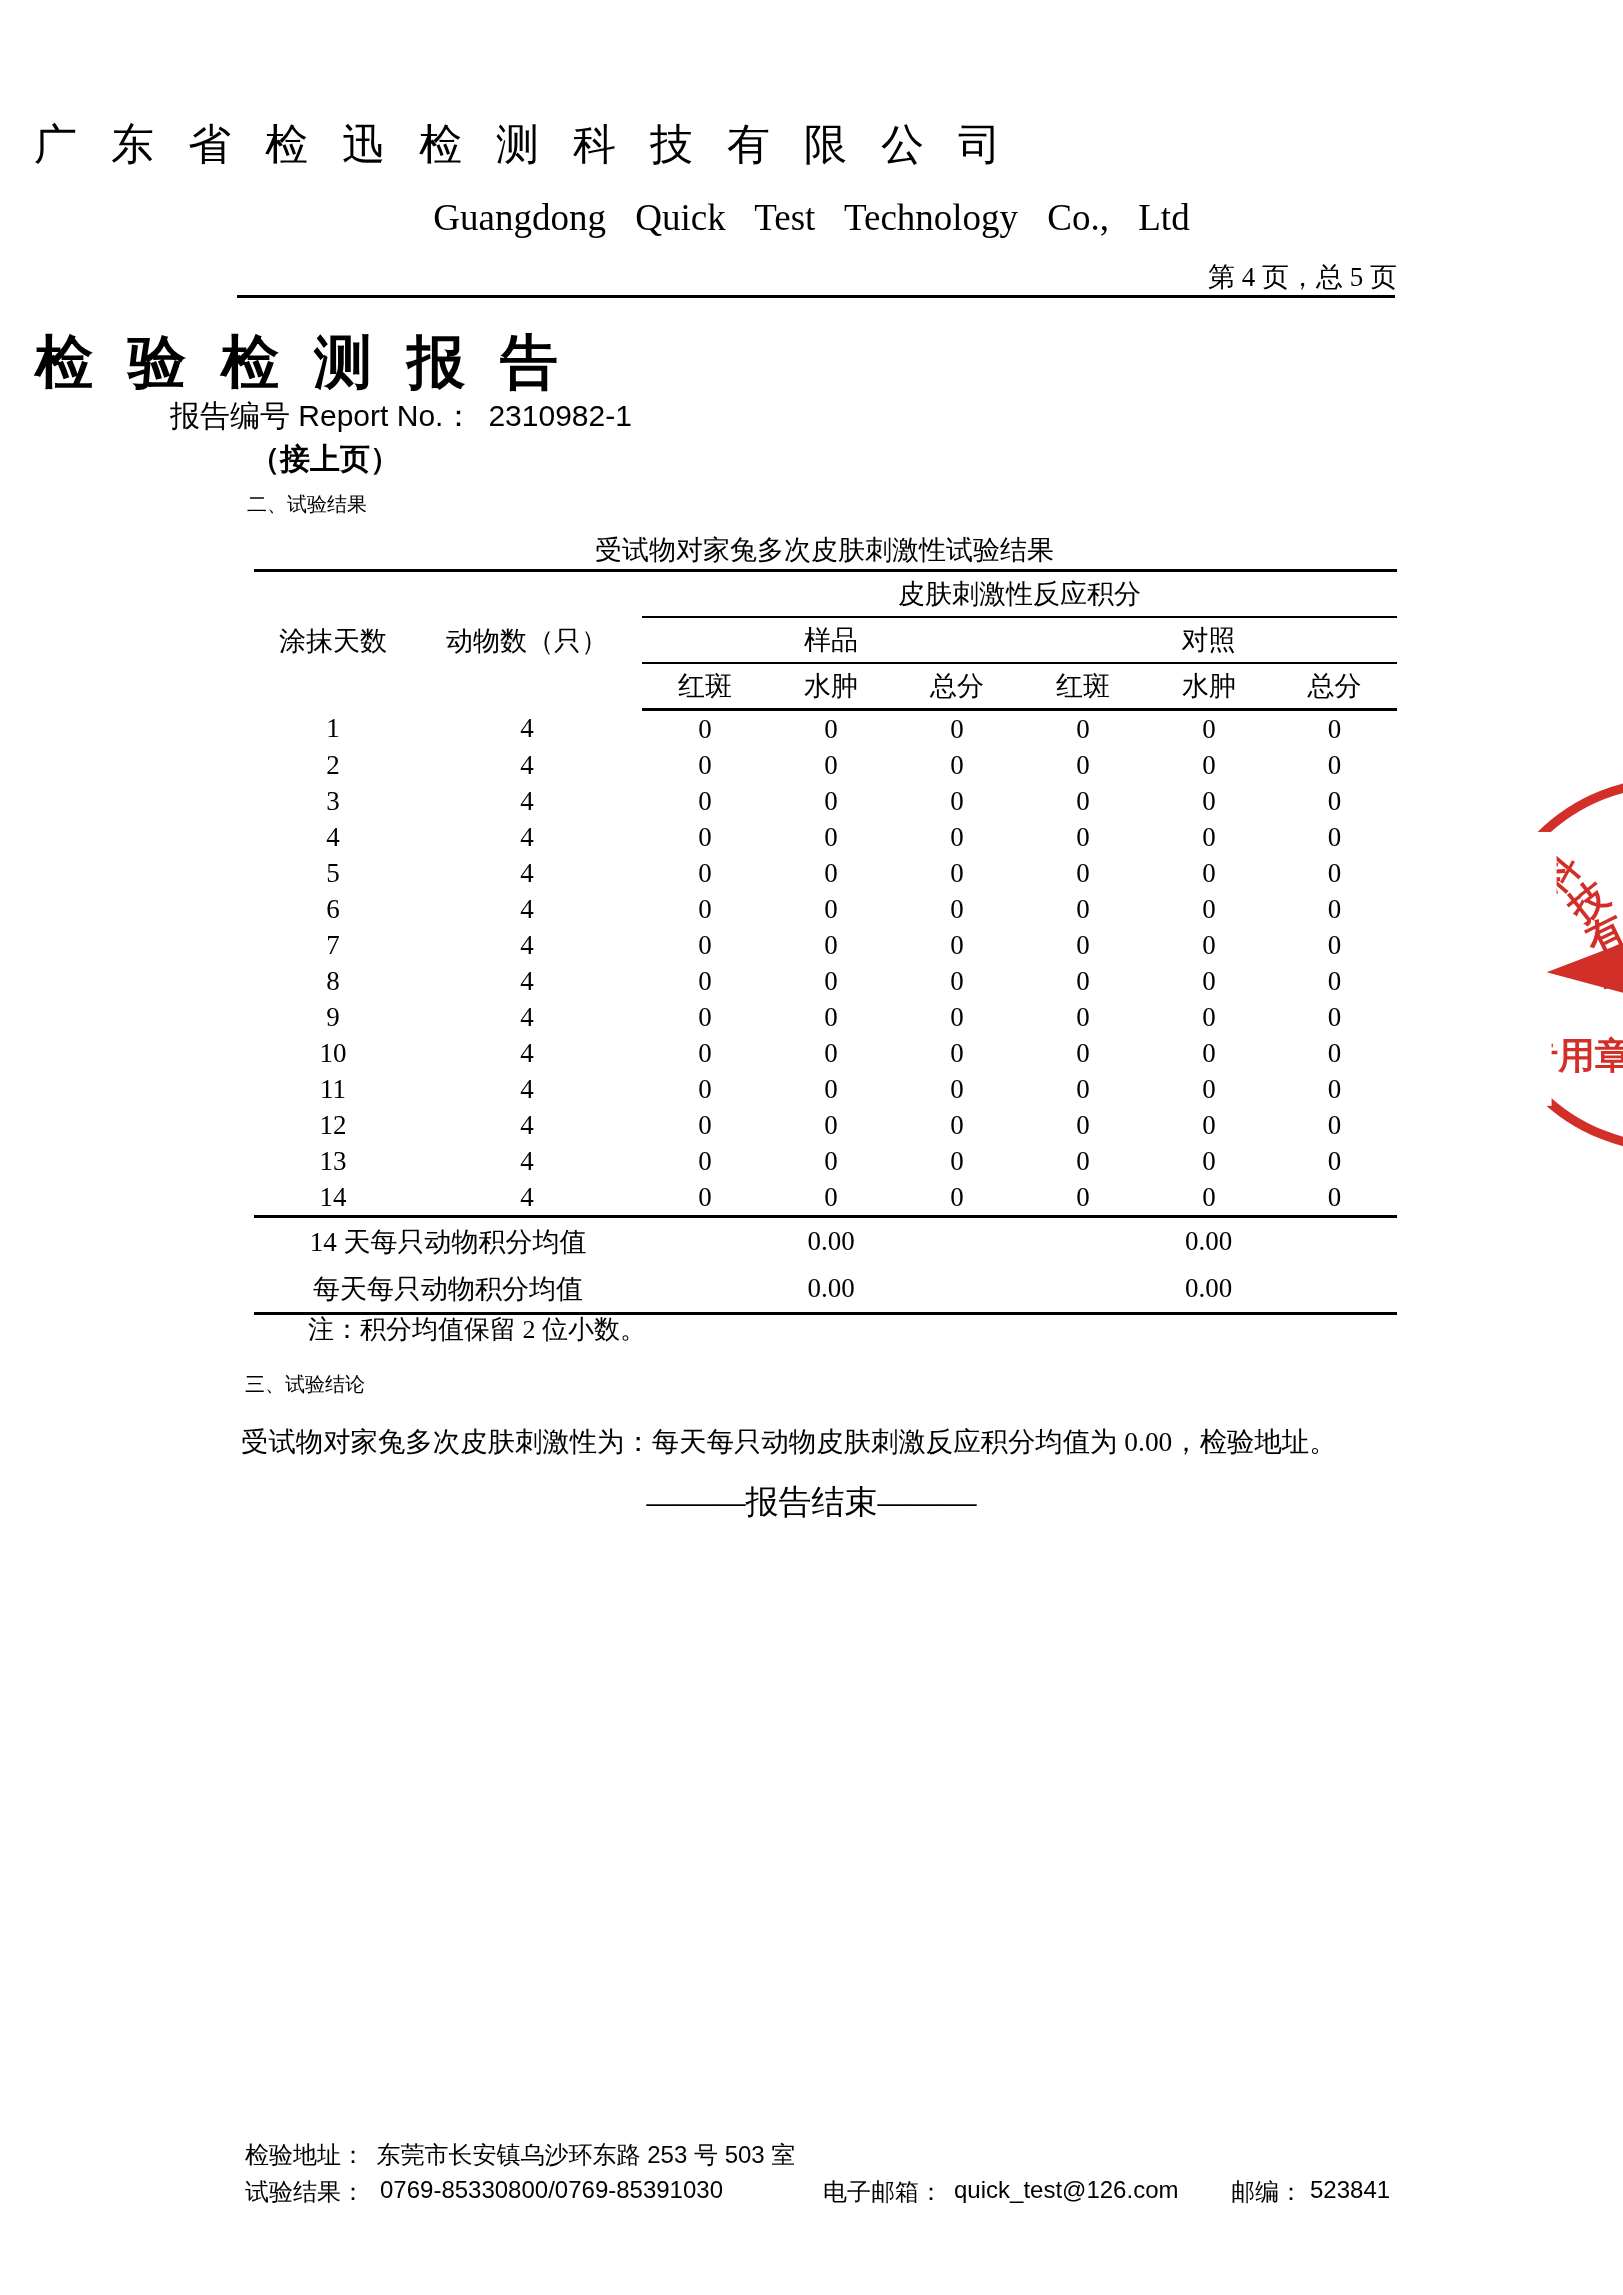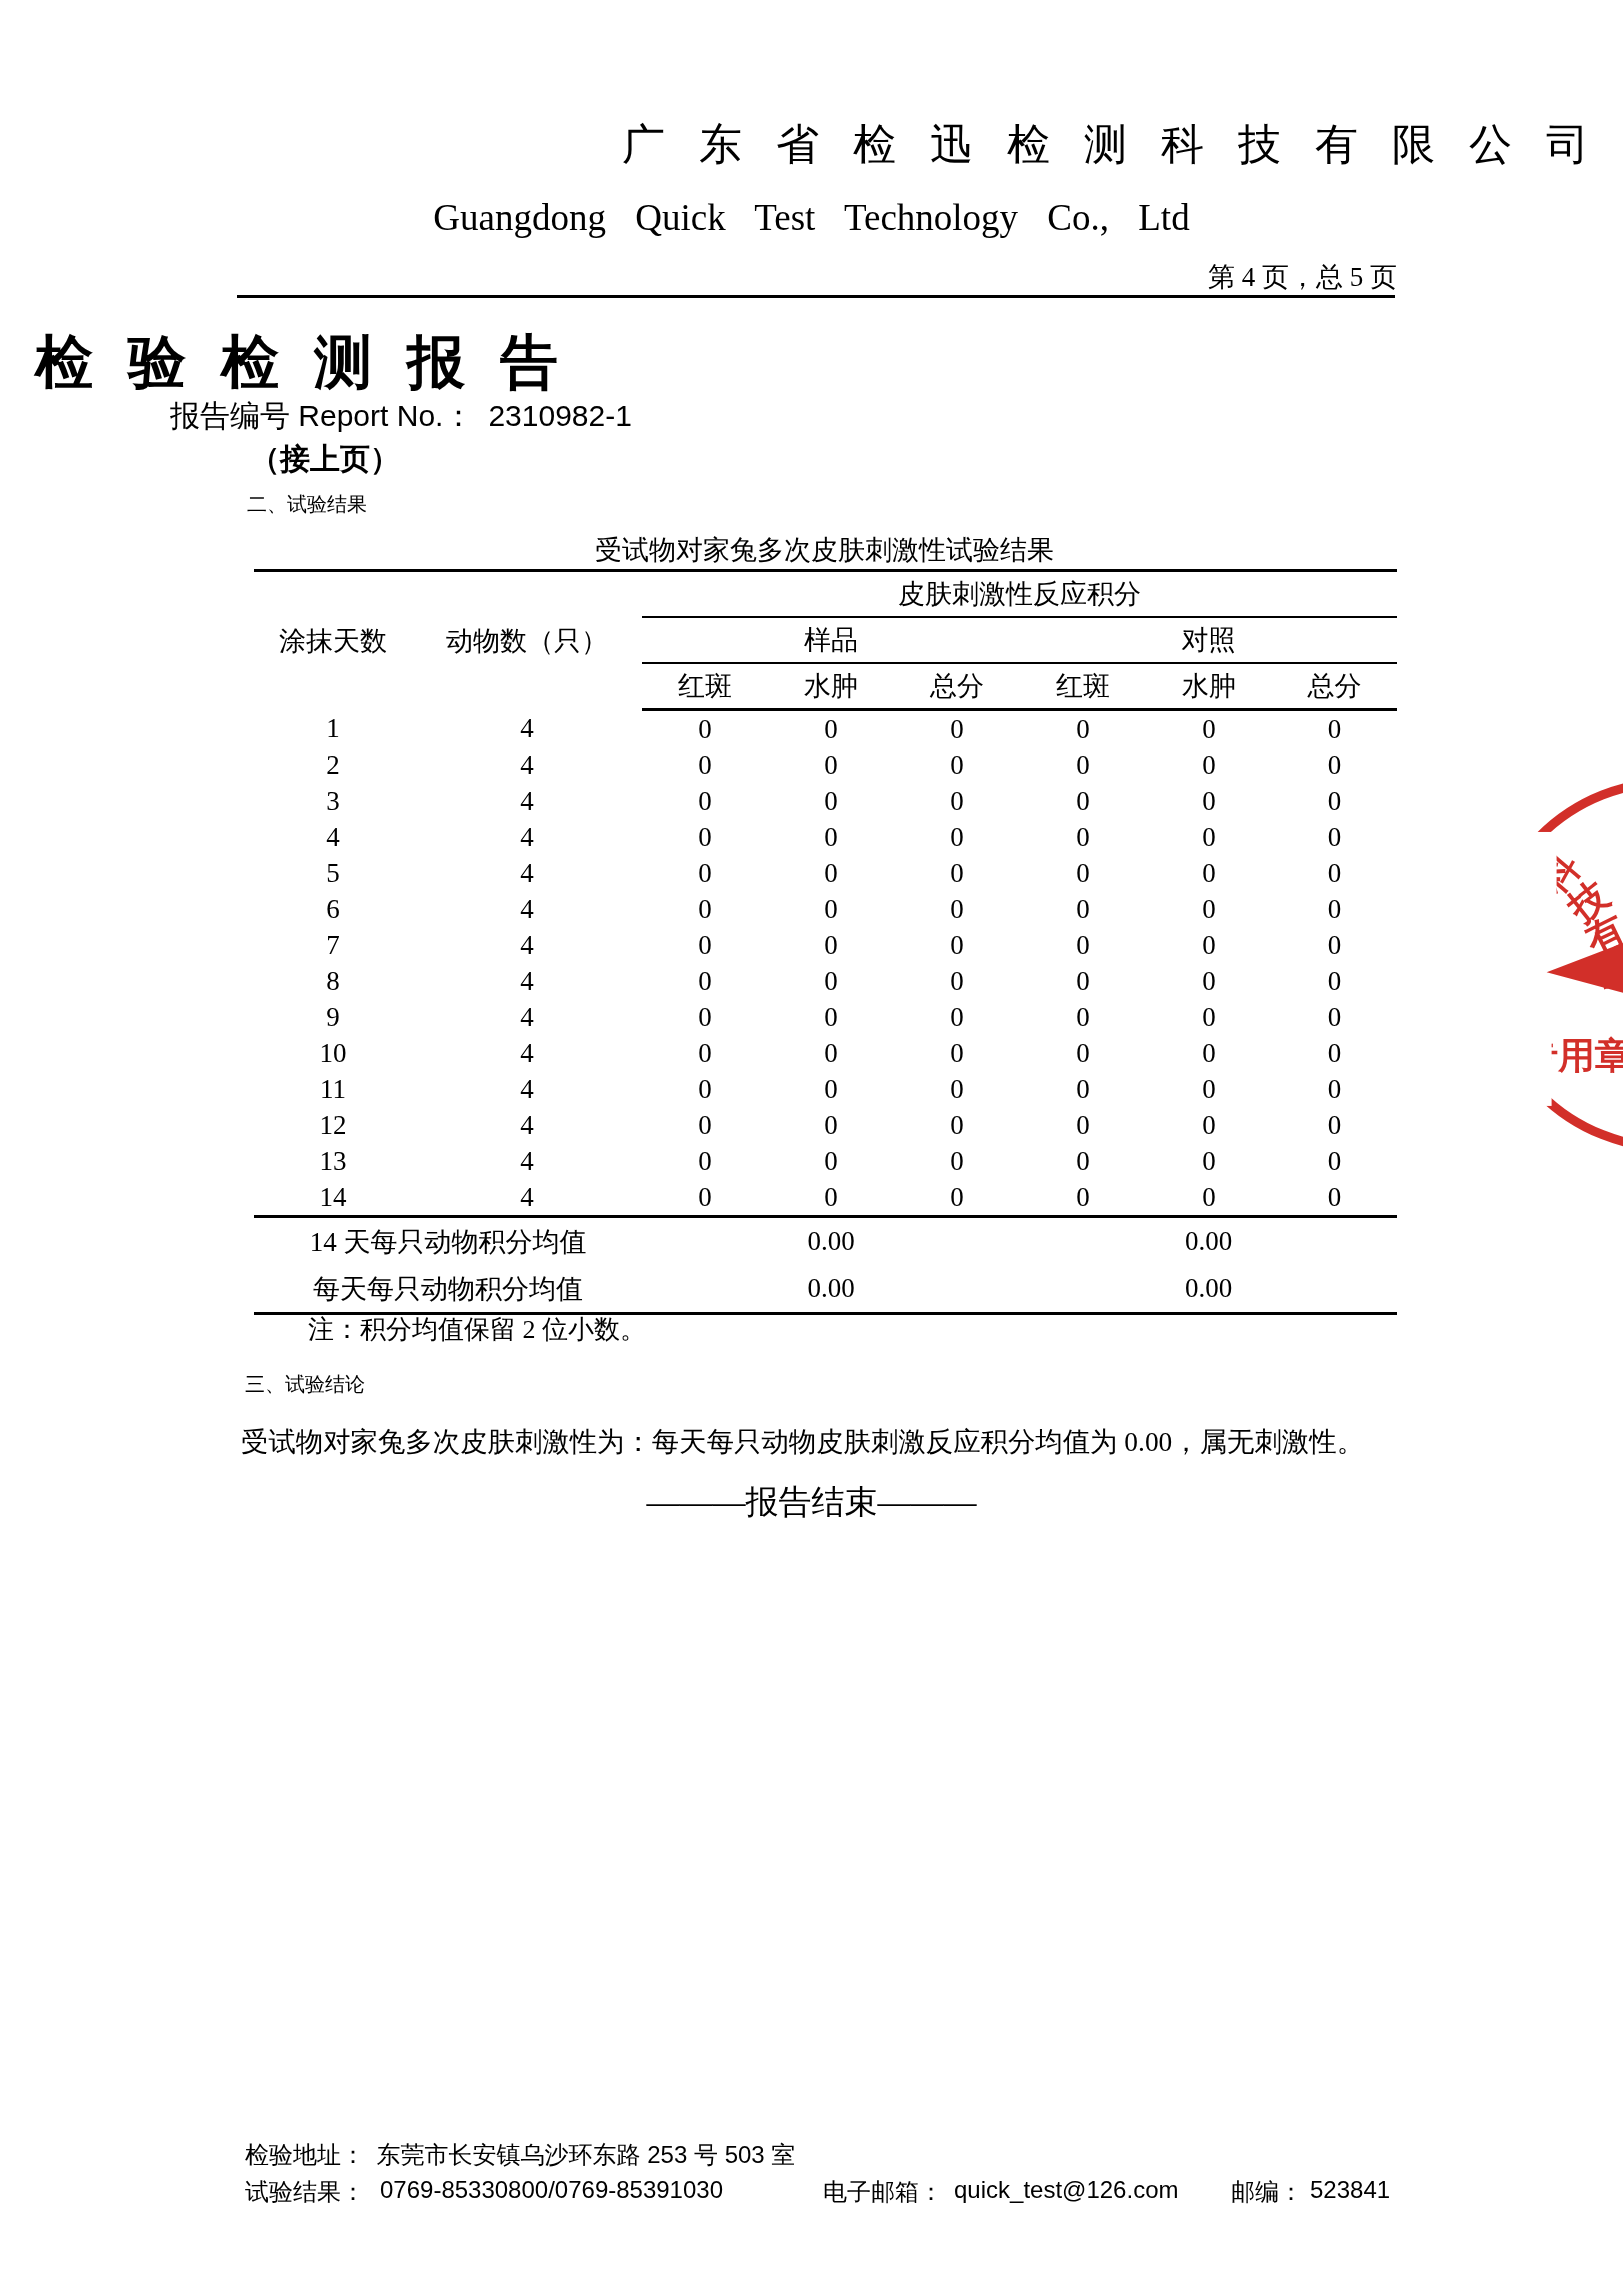--- a/index.html
+++ b/index.html
@@ -10,21 +10,21 @@
     margin:0 auto;
     background:#ffffff;
     font-family:"Liberation Serif","DejaVu Serif",serif;
     color:#000;
     overflow:hidden;
   }
   .abs { position:absolute; }
 
   .company-cn {
     left:0; right:0; top:116px;
-    text-align:right;
+    text-align:left;
     font-size:43px; letter-spacing:34px; text-indent:34px;
     white-space:nowrap;
   }
   .company-en {
     left:0; right:0; top:196px;
     text-align:center;
     font-size:37px; word-spacing:20px;
     white-space:nowrap;
   }
   .page-info {
@@ -307,21 +307,21 @@
       <tr class="meanrow meanrow-last">
         <td colspan="2" class="mean-label">每天每只动物积分均值</td>
         <td colspan="3">0.00</td>
         <td colspan="3">0.00</td>
       </tr>
     </tbody>
   </table>
 
   <div class="abs table-note">注：积分均值保留 2 位小数。</div>
   <div class="abs sec-heading sec3">三、试验结论</div>
-  <div class="abs conclusion">受试物对家兔多次皮肤刺激性为：每天每只动物皮肤刺激反应积分均值为 0.00，属无刺激性。</div>
+  <div class="abs conclusion">受试物对家兔多次皮肤刺激性为：每天每只动物皮肤刺激反应积分均值为 0.00，检验地址。</div>
   <div class="abs end-line">———报告结束———</div>
 
   <svg class="stamp-svg" width="176" height="449" viewBox="1740 880 212 540">
     <g opacity="0.95">
       <circle cx="2008" cy="1160" r="220" fill="none" stroke="#d0241e" stroke-width="11"></circle>
       <g fill="#d0241e" font-family="'Liberation Serif','DejaVu Serif',serif" font-weight="bold" font-size="46" text-anchor="middle">
         <text transform="translate(1888,1060) rotate(-50)">科</text>
         <text transform="translate(1920,1096) rotate(-38)">技</text>
         <text transform="translate(1938,1138) rotate(-26)">有</text>
         <text transform="translate(1948,1178) rotate(-14)">限</text>

